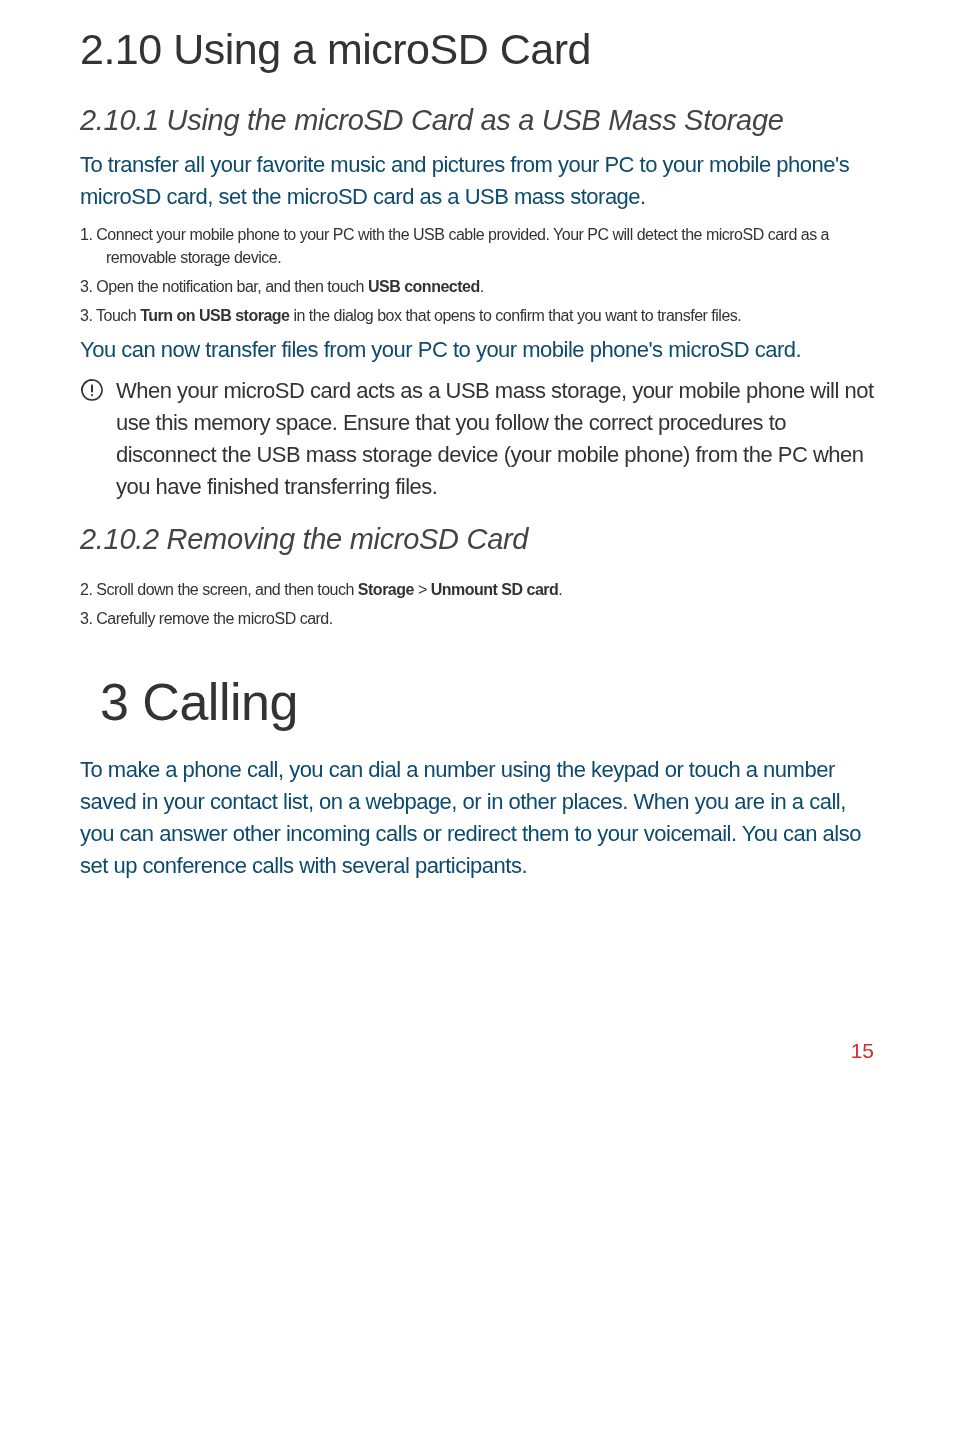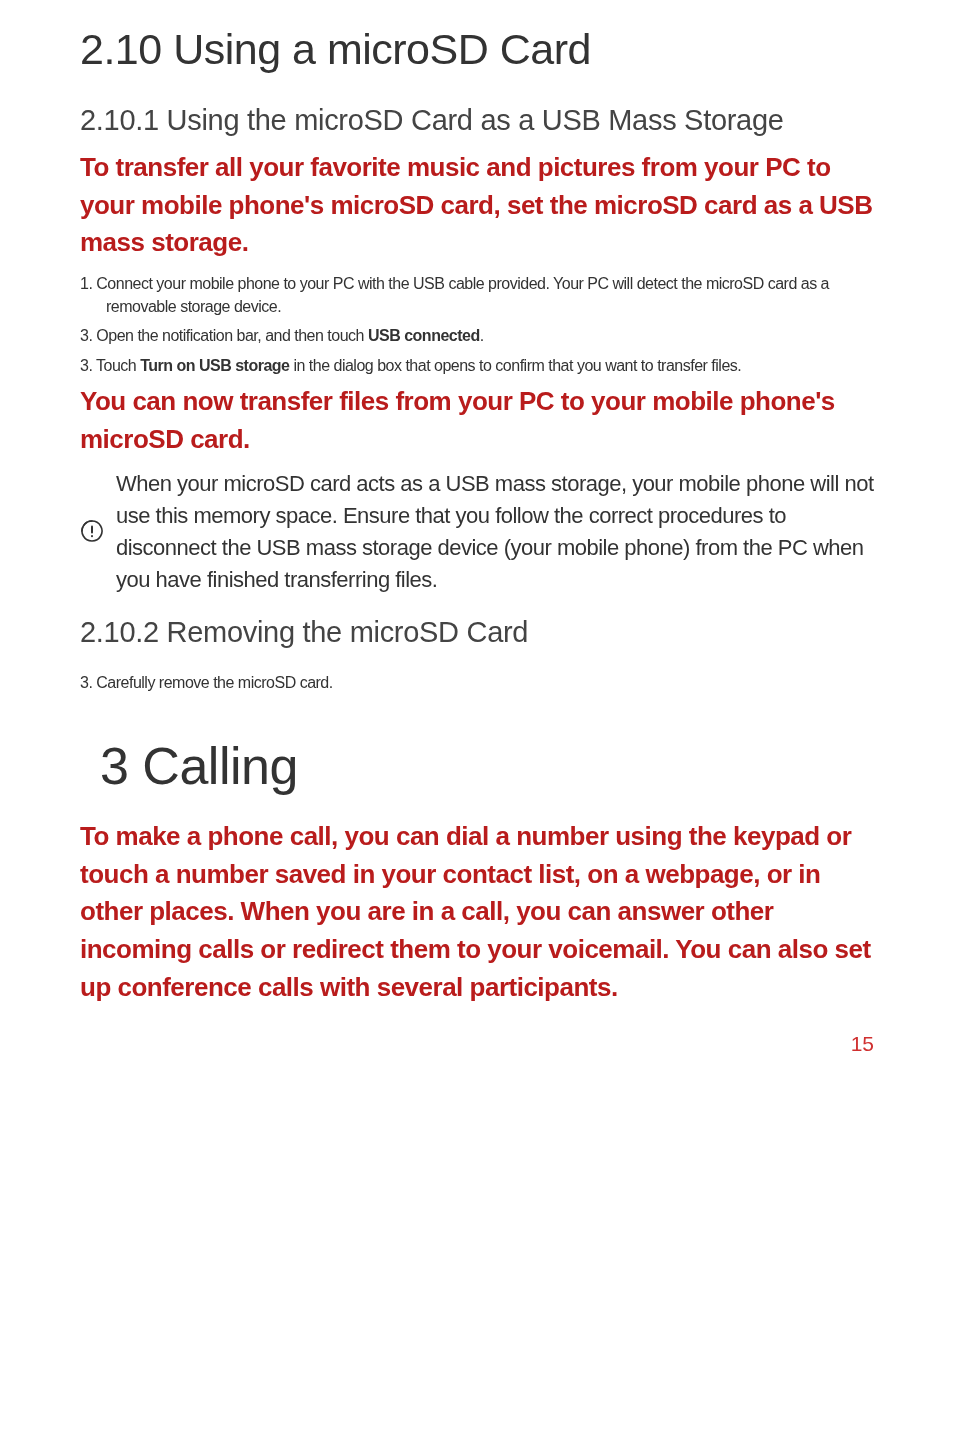--- a/index.html
+++ b/index.html
@@ -22,42 +22,43 @@
     color: #333333;
     margin: 0 0 30px 0;
     letter-spacing: -0.5px;
   }
   .h2 {
     font-size: 29px;
     font-weight: normal;
     color: #444444;
     margin: 0 0 12px 0;
     letter-spacing: -0.3px;
+    font-style: italic;
   }
   .body-text {
-    font-size: 26px;
-    font-weight: bold;
-    color: #b91c1c;
+    font-size: 22px;
+    font-weight: normal;
+    color: #0c4a6e;
     line-height: 1.45;
     margin: 0 0 10px 0;
     letter-spacing: -0.5px;
   }
   .numbered-item {
     font-size: 16px;
     font-weight: normal;
     color: #333333;
     line-height: 1.45;
     margin: 0 0 6px 0;
     letter-spacing: -0.5px;
     padding-left: 26px;
     text-indent: -26px;
   }
   .note-block {
     display: flex;
-    align-items: center;
+    align-items: flex-start;
     margin-top: 10px;
     margin-bottom: 20px;
   }
   .note-icon-wrap {
     flex: 0 0 auto;
     width: 36px;
     padding-top: 3px;
   }
   .note-text {
     font-size: 22px;
@@ -72,21 +73,21 @@
   }
   .apps-icon {
     display: inline-block;
     vertical-align: middle;
     margin: 0 2px;
     position: relative;
     top: -2px;
   }
   .page-num {
     position: absolute;
-    bottom: 52px;
+    bottom: 45px;
     right: 80px;
     font-size: 21px;
     color: #d03030;
   }
   .sec-gap-sm { height: 10px; }
   .sec-gap-lg { height: 36px; }
 </style>
 </head>
 <body>
 
@@ -120,20 +121,23 @@
       </svg>
     </div>
     <div class="note-text">When your microSD card acts as a USB mass storage, your mobile phone will not use this memory space. Ensure that you follow the correct procedures to disconnect the USB mass storage device (your mobile phone) from the PC when you have finished transferring files.</div>
   </div>
 
   <div class="h2">2.10.2  Removing the microSD Card</div>
 
   <div class="sec-gap-sm"></div>
 
 
+  <div class="numbered-item">
+    <span>2. Scroll down the screen, and then touch </span><span class="bold">Storage</span><span> &gt; </span><span class="bold">Unmount SD card</span><span>.</span>
+  </div>
 
   <div class="numbered-item">3. Carefully remove the microSD card.</div>
 
   <div class="sec-gap-lg"></div>
 
   <div class="h1" style="font-size:52px; margin-bottom:22px;margin-left:20px;">3  Calling</div>
 
   <div class="body-text">To make a phone call, you can dial a number using the keypad or touch a number saved in your contact list, on a webpage, or in other places. When you are in a call, you can answer other incoming calls or redirect them to your voicemail. You can also set up conference calls with several participants.</div>
 
   <div class="page-num">15</div>

